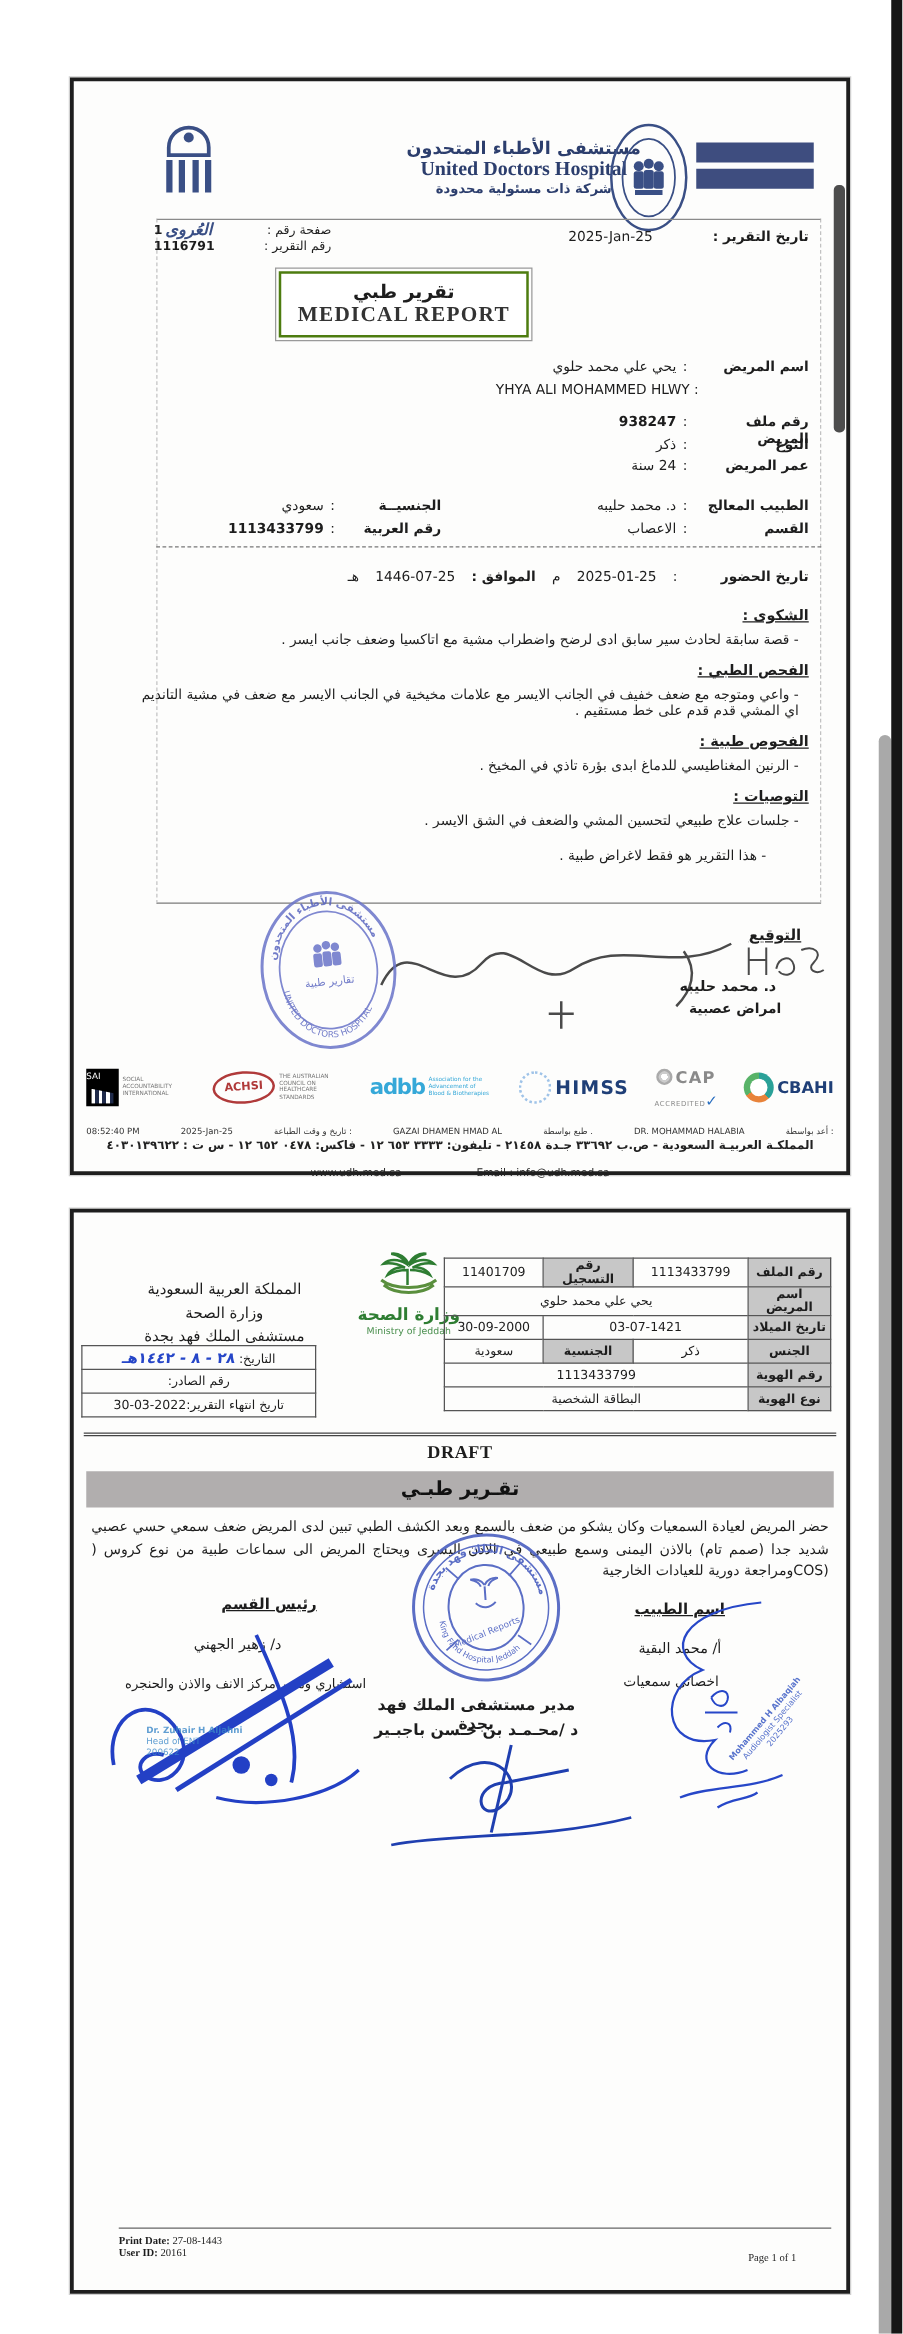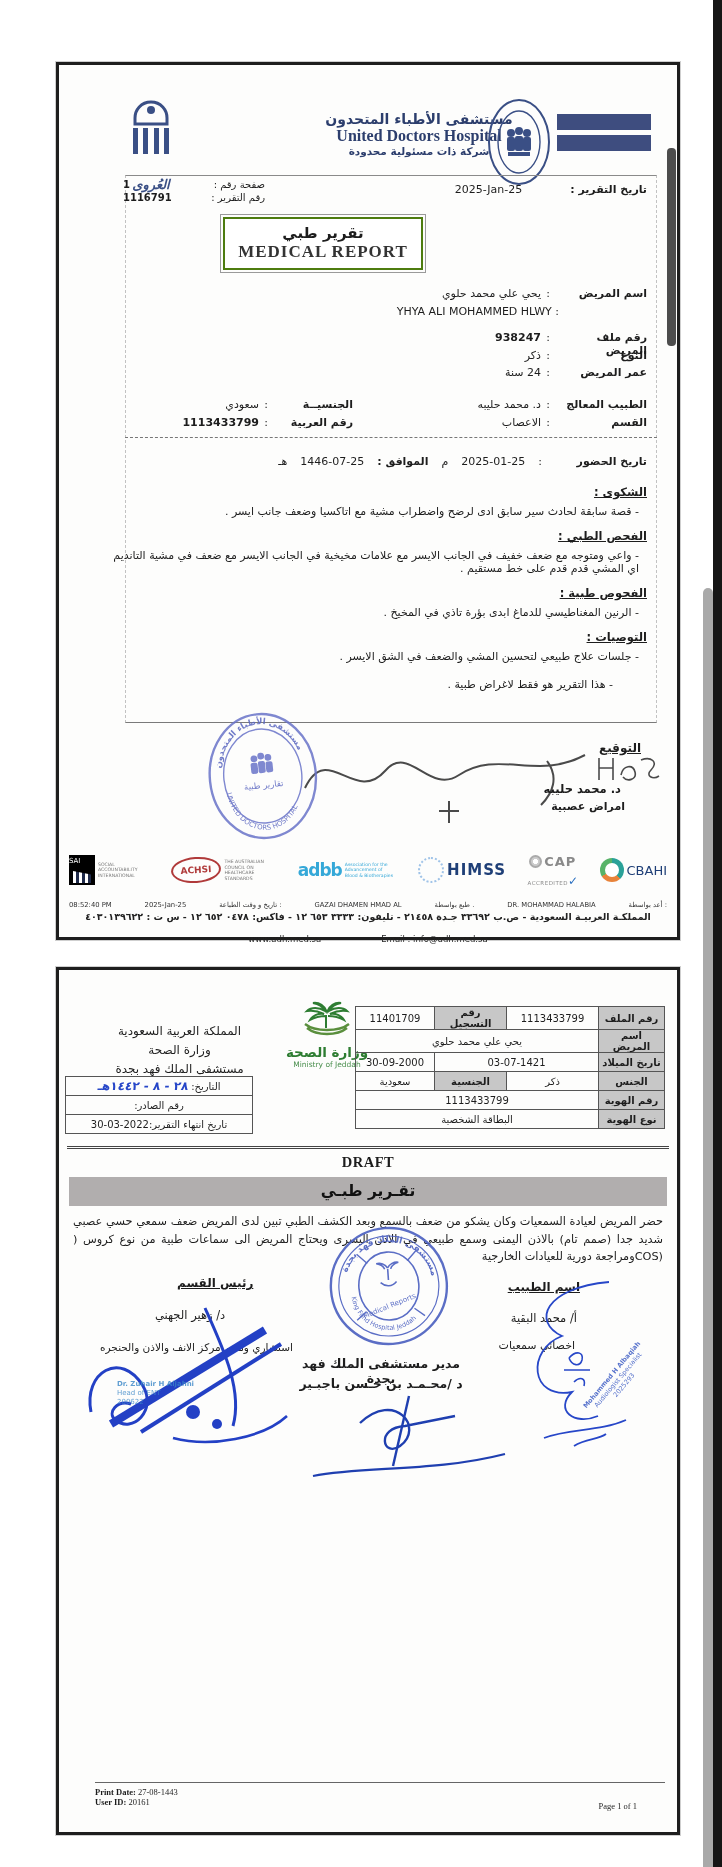--- a/index.html
+++ b/index.html
@@ -71,21 +71,21 @@
   .adbb-word { color:#35a8d8; font-size:17px; font-weight:bold; letter-spacing:-1px; }
   .himss-circle { width:26px; height:26px; border:2px dotted #9fc3e8; border-radius:50%; }
   .himss-word { color:#1f3f77; font-weight:bold; font-size:15px; letter-spacing:1px; }
   .cap-block { text-align:center; color:#8a8a8a; }
   .cap-word { font-size:13px; font-weight:bold; letter-spacing:1px; }
   .cap-sub { font-size:5.5px; letter-spacing:.5px; }
   .cap-check { color:#2a6fc0; font-size:12px; font-weight:bold; }
   .cap-ring { width:13px; height:13px; border:2px solid #aaa; border-radius:50%; display:inline-block; vertical-align:middle; margin-right:2px; background:radial-gradient(circle,#fff 40%,#ccc 41%); }
   .cbahi-ring { width:24px; height:24px; border-radius:50%; background:conic-gradient(#2aa198 0 38%, #e8833a 38% 66%, #58b368 66% 100%); position:relative; }
   .cbahi-ring::after { content:""; position:absolute; inset:5px; background:#fff; border-radius:50%; }
-  .cbahi-word { color:#1f3f77; font-weight:normal; font-size:13px; }
+  .cbahi-word { color:#1f3f77; font-weight:bold; font-size:13px; }
 
   .d1-printline { left:10px; right:10px; top:836px; display:flex; justify-content:space-between; font-size:6.8px; color:#333; }
   .d1-addr-ar { left:0; right:0; top:846px; text-align:center; font-size:9.5px; font-weight:bold; color:#222; }
   .d1-addr-en { left:0; right:0; top:858px; text-align:center; font-size:9.5px; color:#222; }
   .d1-weblinks { left:0; right:0; top:869px; display:flex; justify-content:center; gap:60px; font-size:8.5px; color:#222; }
 
   
   .d2-left-text { left:28px; top:52px; width:185px; text-align:center; font-size:12px; line-height:19px; direction:rtl; }
   .d2-moh { left:222px; top:28px; width:92px; text-align:center; }
   .d2-moh .ar { color:#2e7d32; font-weight:bold; font-size:13.5px; }

